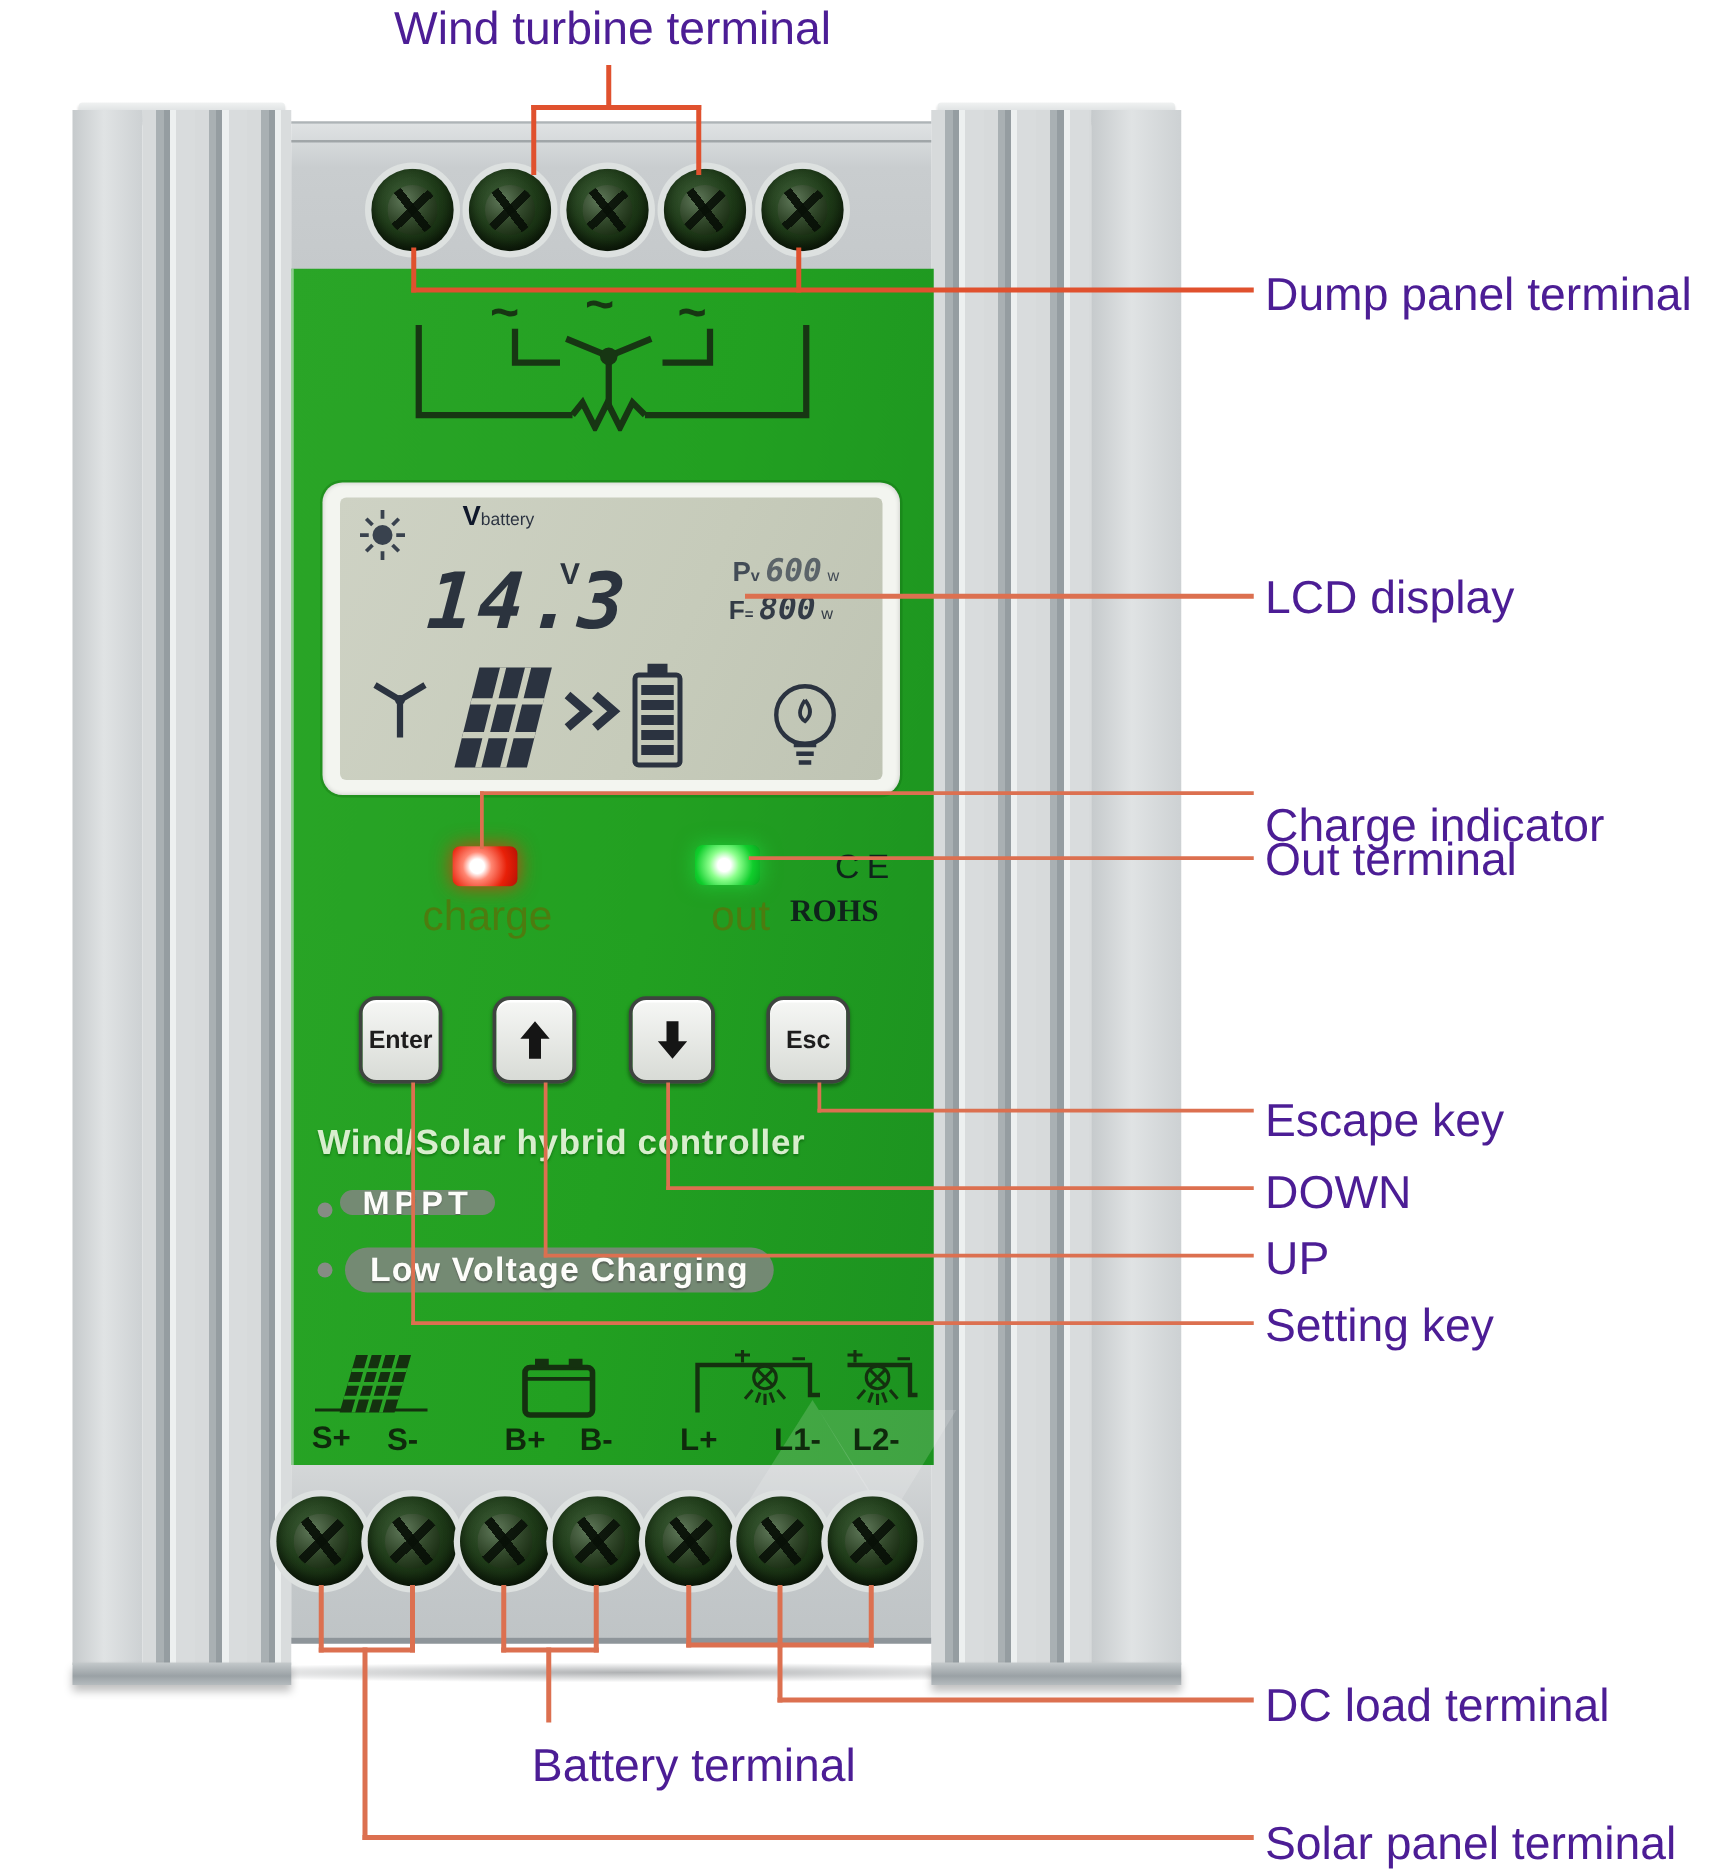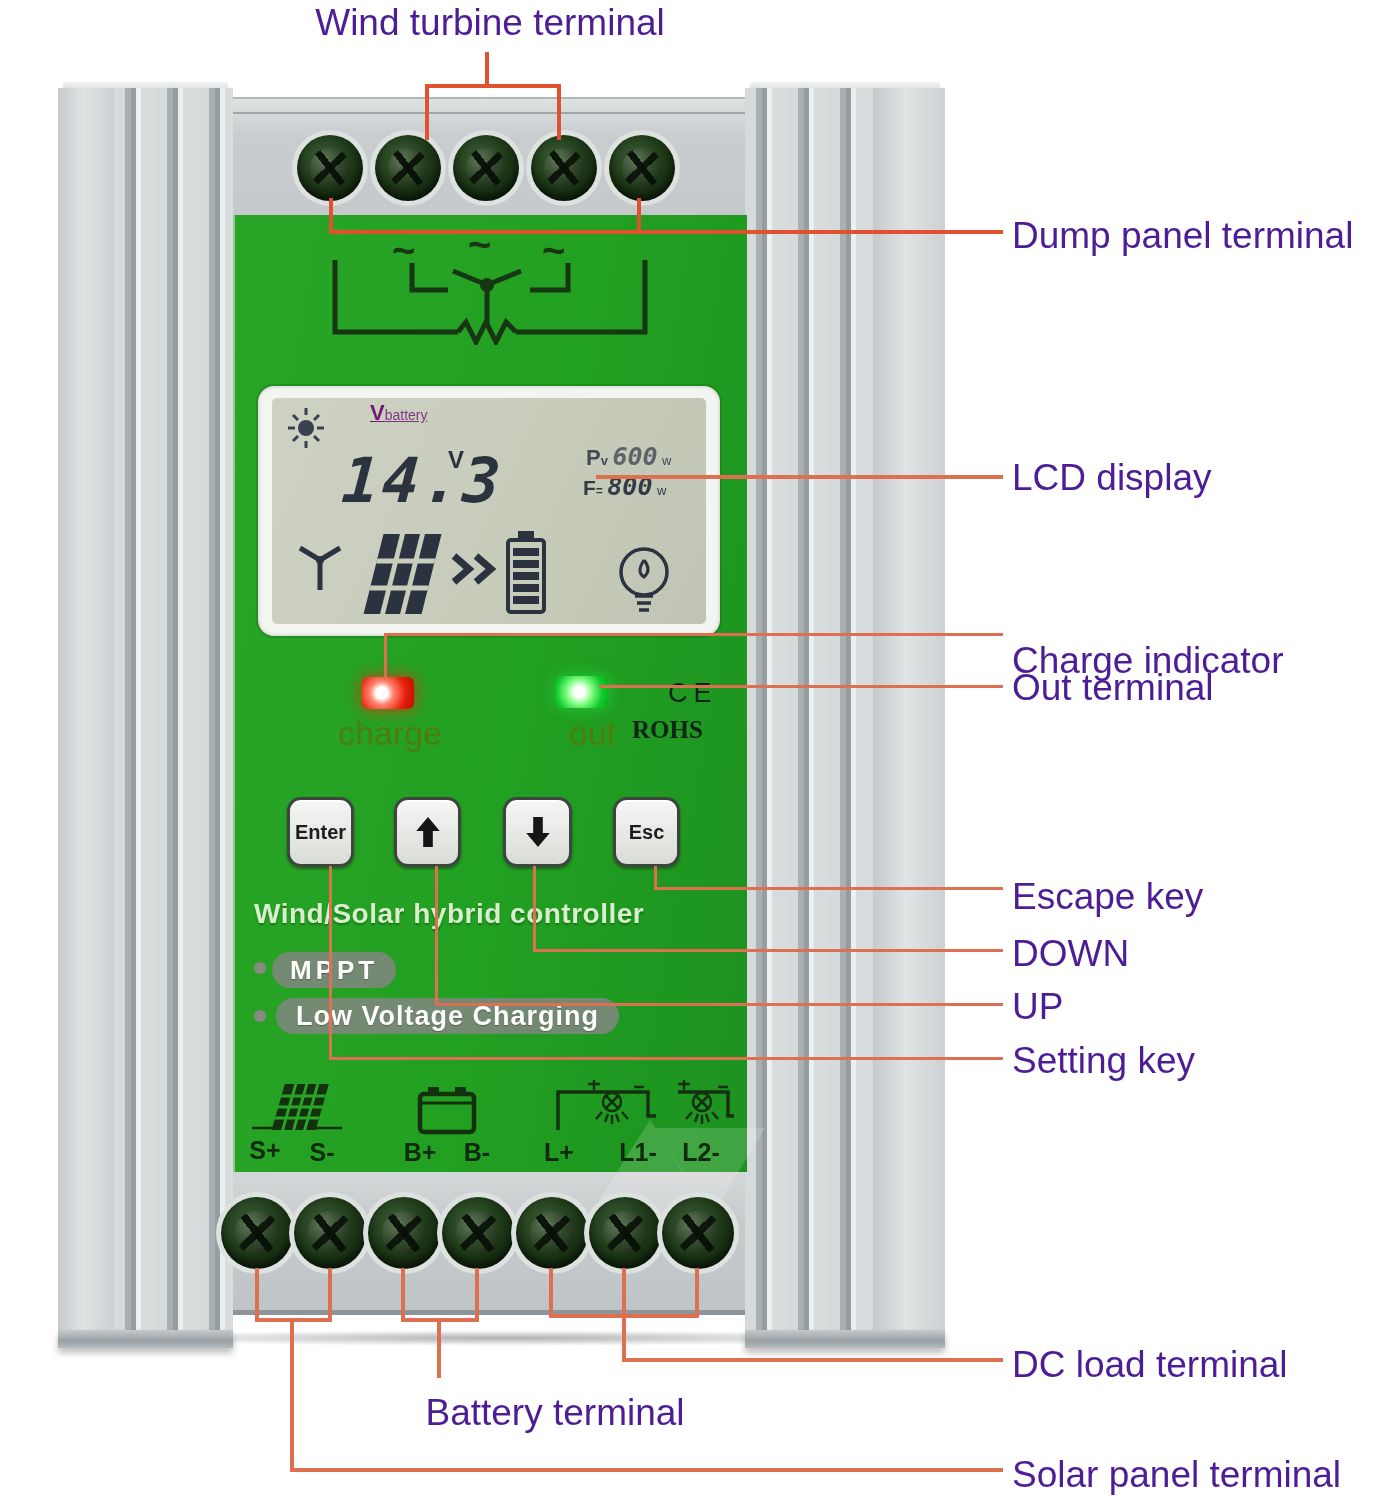--- a/index.html
+++ b/index.html
@@ -47,21 +47,21 @@
       linear-gradient(-44deg,transparent 44%,rgba(8,16,7,.9) 44% 56%,transparent 56%),
       radial-gradient(circle at 34% 30%,#60795a 0%,#33492c 45%,#16290f 85%);}
   .t-top{width:66px;height:66px;top:135px;}
   .t-bot{width:72px;height:72px;top:1197px;}
 
   
   .lcd-frame{position:absolute;left:258px;top:386px;width:462px;height:250px;z-index:9;
     background:#f3f5f0;border-radius:16px;box-shadow:0 0 0 2px rgba(10,90,10,.25), inset 0 0 4px rgba(0,0,0,.2);}
   .lcd-screen{position:absolute;left:272px;top:398px;width:434px;height:226px;z-index:10;
     background:linear-gradient(115deg,#ced2c4,#c6cbba 60%,#bfc4b4);border-radius:5px;}
-  .lcd-text{color:#701a75;text-decoration:underline;}
+  .lcd-text{color:#0f172a;}
   .seg{font-family:"DejaVu Sans Mono",monospace;font-style:italic;font-weight:bold;}
 
   
   .led{position:absolute;z-index:10;border-radius:6px;width:52px;height:32px;}
   .led.red{background:radial-gradient(circle at 38% 50%,#ffffff 0 16%,#ff8672 32%,#e82008 66%,#b51104 100%);
     box-shadow:0 0 16px rgba(240,45,10,.85);}
   .led.grn{background:radial-gradient(circle at 45% 50%,#ffffff 0 16%,#8cff8c 36%,#10cd2c 70%,#0aa51e 100%);
     box-shadow:0 0 16px rgba(30,210,60,.85);}
   .led-lbl{position:absolute;z-index:10;font-size:34px;color:#4d7c0f;text-align:right;}
   .ce{position:absolute;z-index:10;font-size:27px;letter-spacing:6px;color:#0f241b;}
@@ -218,21 +218,21 @@
     <svg width="26" height="32" viewBox="0 0 24 30">
       <path d="M12 29 L1 16 H7.5 V1 H16.5 V16 H23 Z" fill="#151515"></path>
     </svg>
   </div>
   <div class="key" style="left:613px;width:67px;">
     <span>Esc</span>
   </div>
 
   <div class="title">Wind/Solar hybrid controller</div>
   <div class="bullet" style="left:254px;top:962px;"></div>
-  <div class="pill" style="left:272px;top:952px;height:36px;padding:0 18px;font-size:26px;letter-spacing:4px;">MPPT</div>
+  <div class="pill" style="left:272px;top:952px;height:20px;padding:0 18px;font-size:26px;letter-spacing:4px;">MPPT</div>
   <div class="bullet" style="left:254px;top:1010px;"></div>
   <div class="pill" style="left:276px;top:998px;height:36px;padding:0 20px;font-size:27px;letter-spacing:1px;">Low Voltage Charging</div>
 
   <svg class="abs" style="left:250px;top:1080px;z-index:10;" width="486" height="62" viewBox="0 0 486 62">
     <g stroke="#14310f" fill="none">
       <path d="M2,48 H92" stroke-width="2.5"></path>
       <g transform="translate(14,0) skewX(-16)">
         <rect x="22" y="4" width="44" height="46" fill="#14310f" stroke="none"></rect>
         <g stroke="#2aa527" stroke-width="3">
           <path d="M33 4 V50 M44 4 V50 M55 4 V50 M22 16 H66 M22 27 H66 M22 38 H66"></path>

